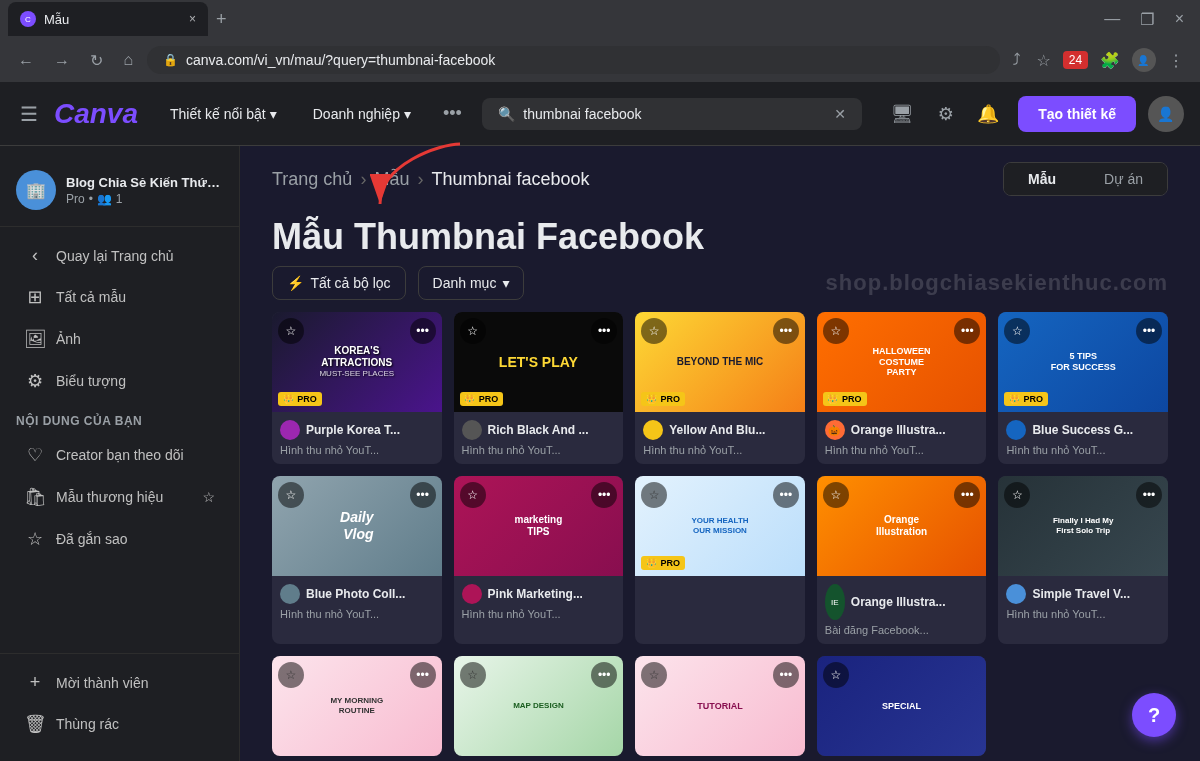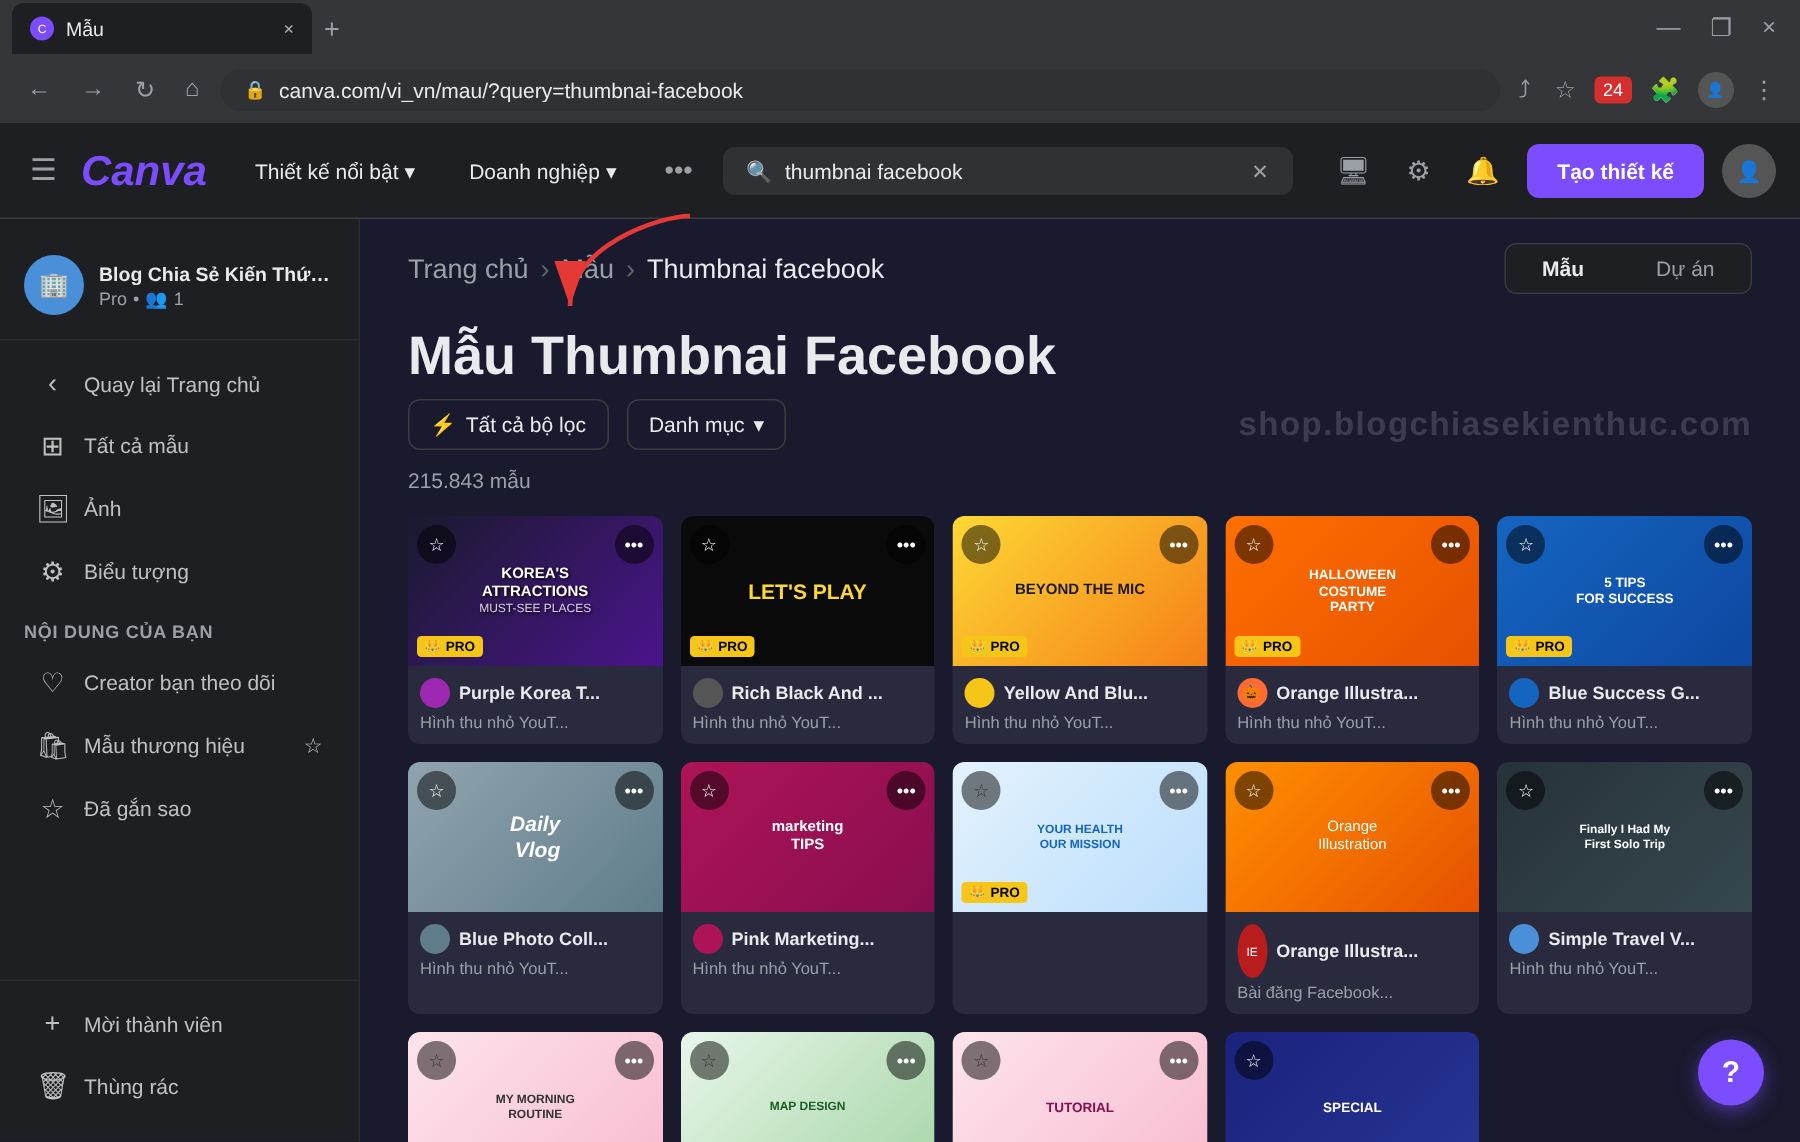--- a/index.html
+++ b/index.html
@@ -278,21 +278,20 @@
             <span>⚡</span>
             <span>Tất cả bộ lọc</span>
           </button>
           <button class="category-btn">
             <span>Danh mục</span>
             <span>▾</span>
           </button>
           <div class="watermark-text">shop.blogchiasekienthuc.com</div>
         </div>
 
-        <p class="count-text">215.843 mẫu</p>
 
         <div class="templates-grid">
 
           <div class="template-card">
             <div class="template-thumb thumb-korea" style="height:100px;">
               <div class="template-thumb-content" style="flex-direction:column;color:#fff;font-size:10px;font-weight:900;text-shadow:1px 1px 2px #000;">
                 <span>KOREA'S</span>
                   <span>ATTRACTIONS</span>
                   <span style="font-size:8px;font-weight:400;opacity:0.8;">MUST-SEE PLACES</span>
               </div>
@@ -423,29 +422,29 @@
               <button class="template-star" style="color:#333;">☆</button>
               <div class="template-actions">
                 <button class="template-action-btn">•••</button>
               </div>
               <div class="pro-badge"><span>👑</span> PRO</div>
             </div>
           </div>
 
           <div class="template-card">
             <div class="template-thumb thumb-orange-illust" style="height:100px;">
-              <div class="template-thumb-content" style="color:#fff;font-size:10px;font-weight:400;">Orange<br>Illustration</div>
-              <button class="template-star">☆</button>
-              <div class="template-actions">
-                <button class="template-action-btn">•••</button>
-              </div>
-            </div>
-            <div class="template-info">
-              <div class="creator-row">
-                <div class="creator-avatar" style="background:#b91c1c;width:20px;height:36px;border-radius:50%;color:#fff;font-size:8px;display:flex;align-items:center;justify-content:center;">IE</div>
+              <div class="template-thumb-content" style="color:#fff;font-size:10px;font-weight:700;">Orange<br>Illustration</div>
+              <button class="template-star">☆</button>
+              <div class="template-actions">
+                <button class="template-action-btn">•••</button>
+              </div>
+            </div>
+            <div class="template-info">
+              <div class="creator-row">
+                <div class="creator-avatar" style="background:#14532d;width:20px;height:36px;border-radius:50%;color:#fff;font-size:8px;display:flex;align-items:center;justify-content:center;">IE</div>
                 <span class="template-name">Orange Illustra...</span>
               </div>
               <div class="template-desc">Bài đăng Facebook...</div>
             </div>
           </div>
 
           <div class="template-card">
             <div class="template-thumb thumb-travel" style="height:100px;">
               <div class="template-thumb-content" style="color:#fff;font-size:8px;font-weight:600;">Finally I Had My<br>First Solo Trip</div>
               <button class="template-star">☆</button>

